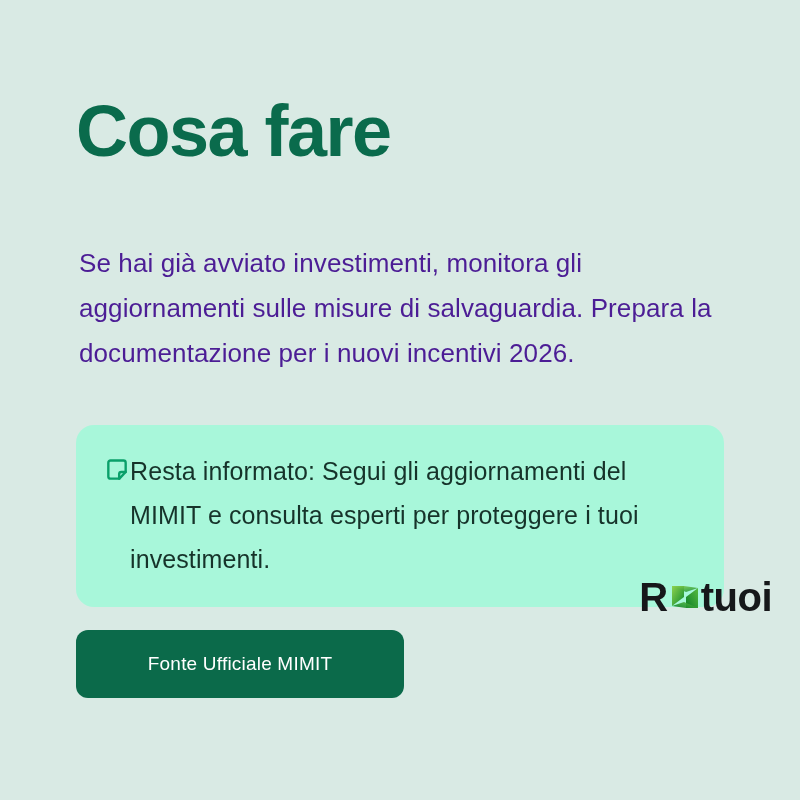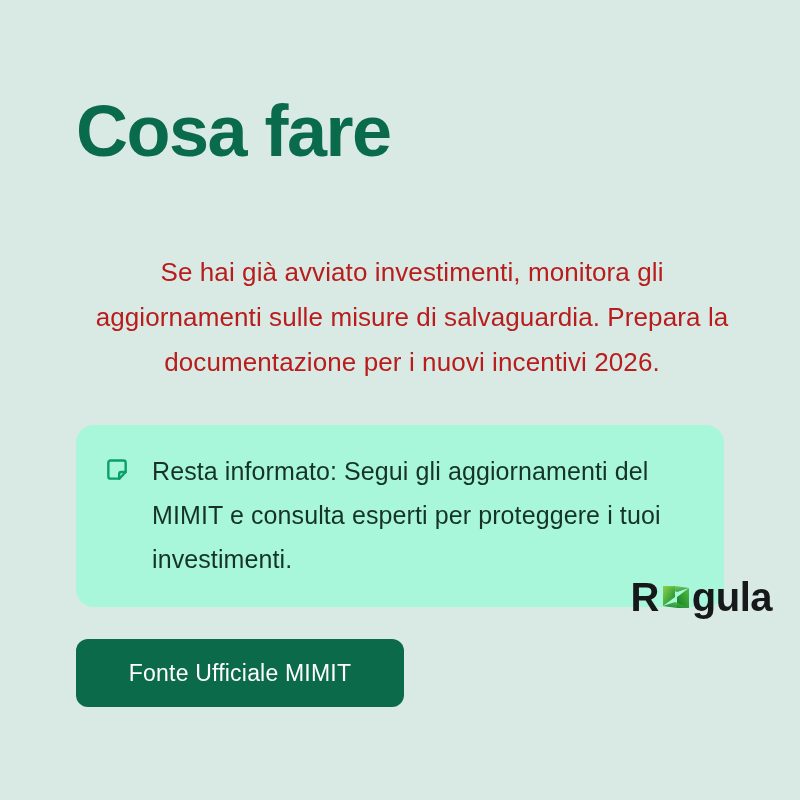--- a/index.html
+++ b/index.html
@@ -37,43 +37,41 @@
     color: #0a6b4c;
     white-space: nowrap;
   }
 
   
   .body-text {
     position: absolute;
     left: 76px;
     top: 238px;
     width: 648px;
-    margin: 12px;
+    margin: 3px;
     font-size: 26px;
     line-height: 45px;
     font-weight: 400;
-    color: #b91c1c;
+    color: #4c1d95;
     letter-spacing: 0.1px;
-    text-align: center;
   }
 
   
   .callout {
     position: absolute;
     left: 76px;
     top: 425px;
     width: 648px;
     height: 182px;
     box-sizing: border-box;
     background: #a8f7da;
     border-radius: 18px;
     padding: 24px 26px 24px 28px;
     display: flex;
     align-items: flex-start;
-    gap: 22px;
   }
   .callout-icon {
     flex: 0 0 auto;
     width: 26px;
     height: 26px;
     margin-top: 8px;
     display: block;
     color: #0aa06a;
   }
   .callout-icon svg { display: block; }
@@ -97,26 +95,25 @@
     box-sizing: border-box;
     display: inline-flex;
     align-items: center;
     justify-content: center;
     padding: 9px 28px;
     background: #0b6a4a;
     color: #ffffff;
     border: none;
     border-radius: 12px;
     font-family: "Liberation Sans", sans-serif;
-    font-size: 23px;
+    font-size: 19px;
     font-weight: 400;
     letter-spacing: 0.2px;
     cursor: pointer;
     white-space: nowrap;
-    margin-top: 9px;
   }
 
   
   .brand-logo {
     position: absolute;
     right: 28px;
     bottom: 18px;
     display: flex;
     align-items: center;
     height: 42px;
@@ -171,16 +168,16 @@
             <stop offset="0%" stop-color="#0d7e27"></stop>
             <stop offset="100%" stop-color="#57bb3f"></stop>
           </linearGradient>
         </defs>
         <path d="M2 6 L14 6 L14 17 L2 26 Z" fill="url(#rg1)"></path>
         <path d="M28 28 L16 28 L16 17 L28 8 Z" fill="url(#rg2)"></path>
         <path d="M2 6 L14 6 L28 8 L16 12 Z" fill="url(#rg1)" opacity="0.85"></path>
         <path d="M2 26 L14 22 L28 28 L16 28 Z" fill="url(#rg2)" opacity="0.9"></path>
       </svg>
     </span>
-    <span class="brand-mark-right">gula</span>
+    <span class="brand-mark-right">tuoi</span>
   </div>
 
 </div>
 
 </body></html>

